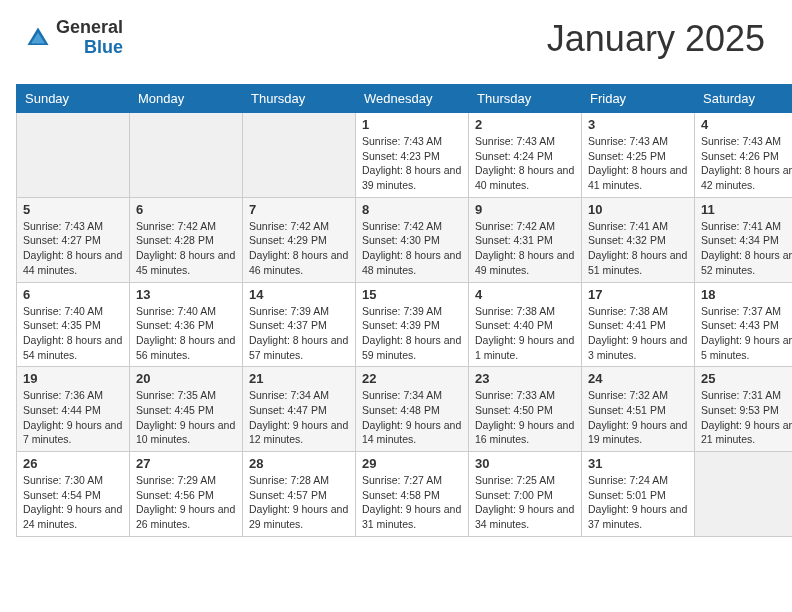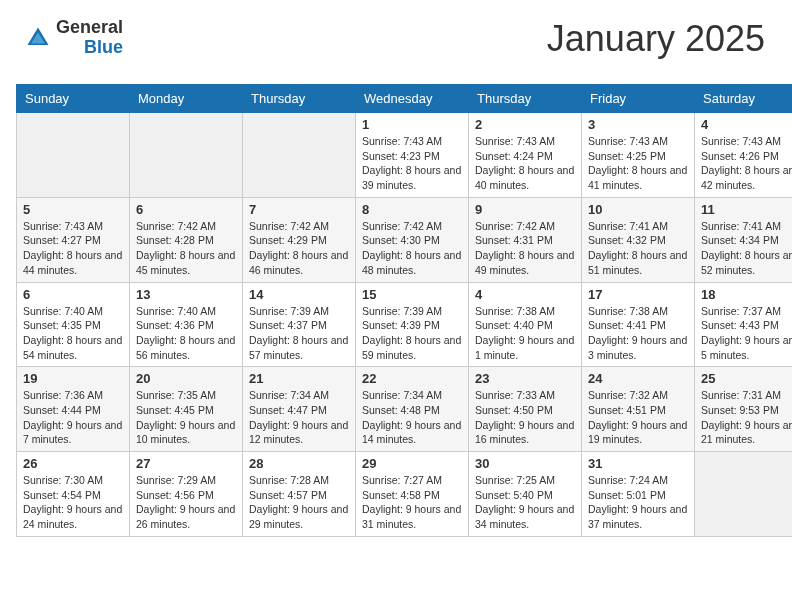--- a/index.html
+++ b/index.html
@@ -236,21 +236,21 @@
           </td>
           <td>
             <div class="day-num">29</div>
             <div class="day-info" style="white-space: pre-line;">Sunrise: 7:27 AM
 Sunset: 4:58 PM
 Daylight: 9 hours and 31 minutes.</div>
           </td>
           <td>
             <div class="day-num">30</div>
             <div class="day-info" style="white-space: pre-line;">Sunrise: 7:25 AM
-Sunset: 5:40 PM
+Sunset: 7:00 PM
 Daylight: 9 hours and 34 minutes.</div>
           </td>
           <td>
             <div class="day-num">31</div>
             <div class="day-info" style="white-space: pre-line;">Sunrise: 7:24 AM
 Sunset: 5:01 PM
 Daylight: 9 hours and 37 minutes.</div>
           </td>
           <td class="empty-cell"></td>
         </tr>

